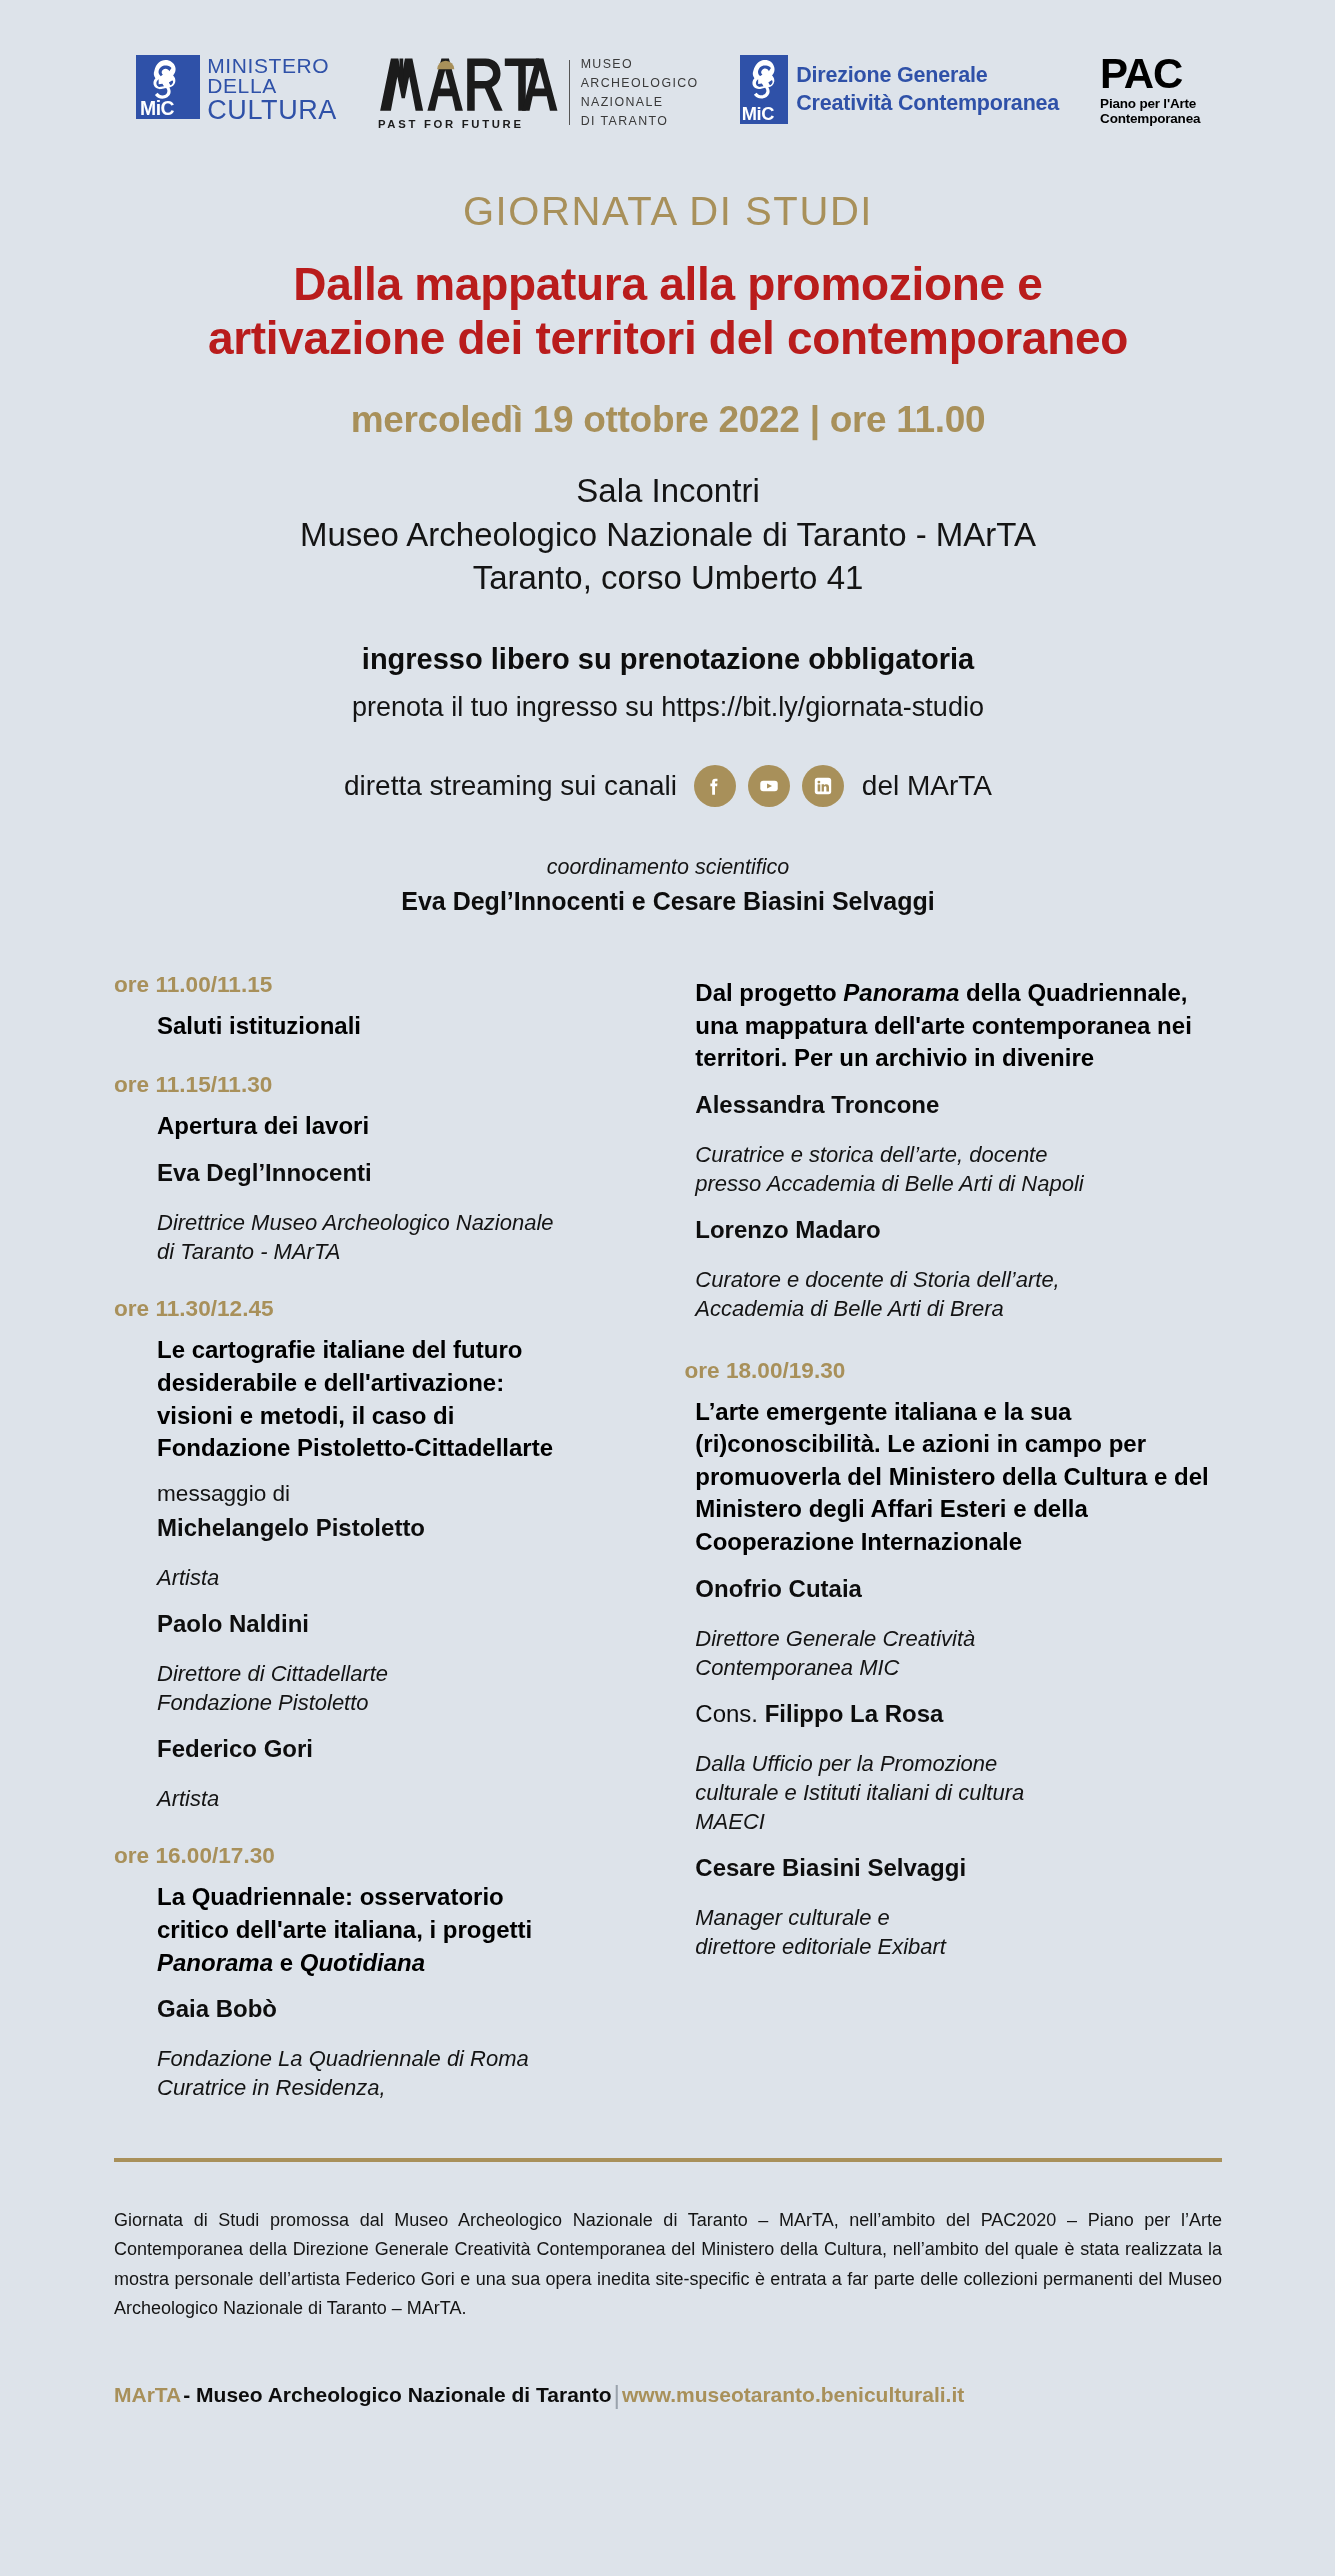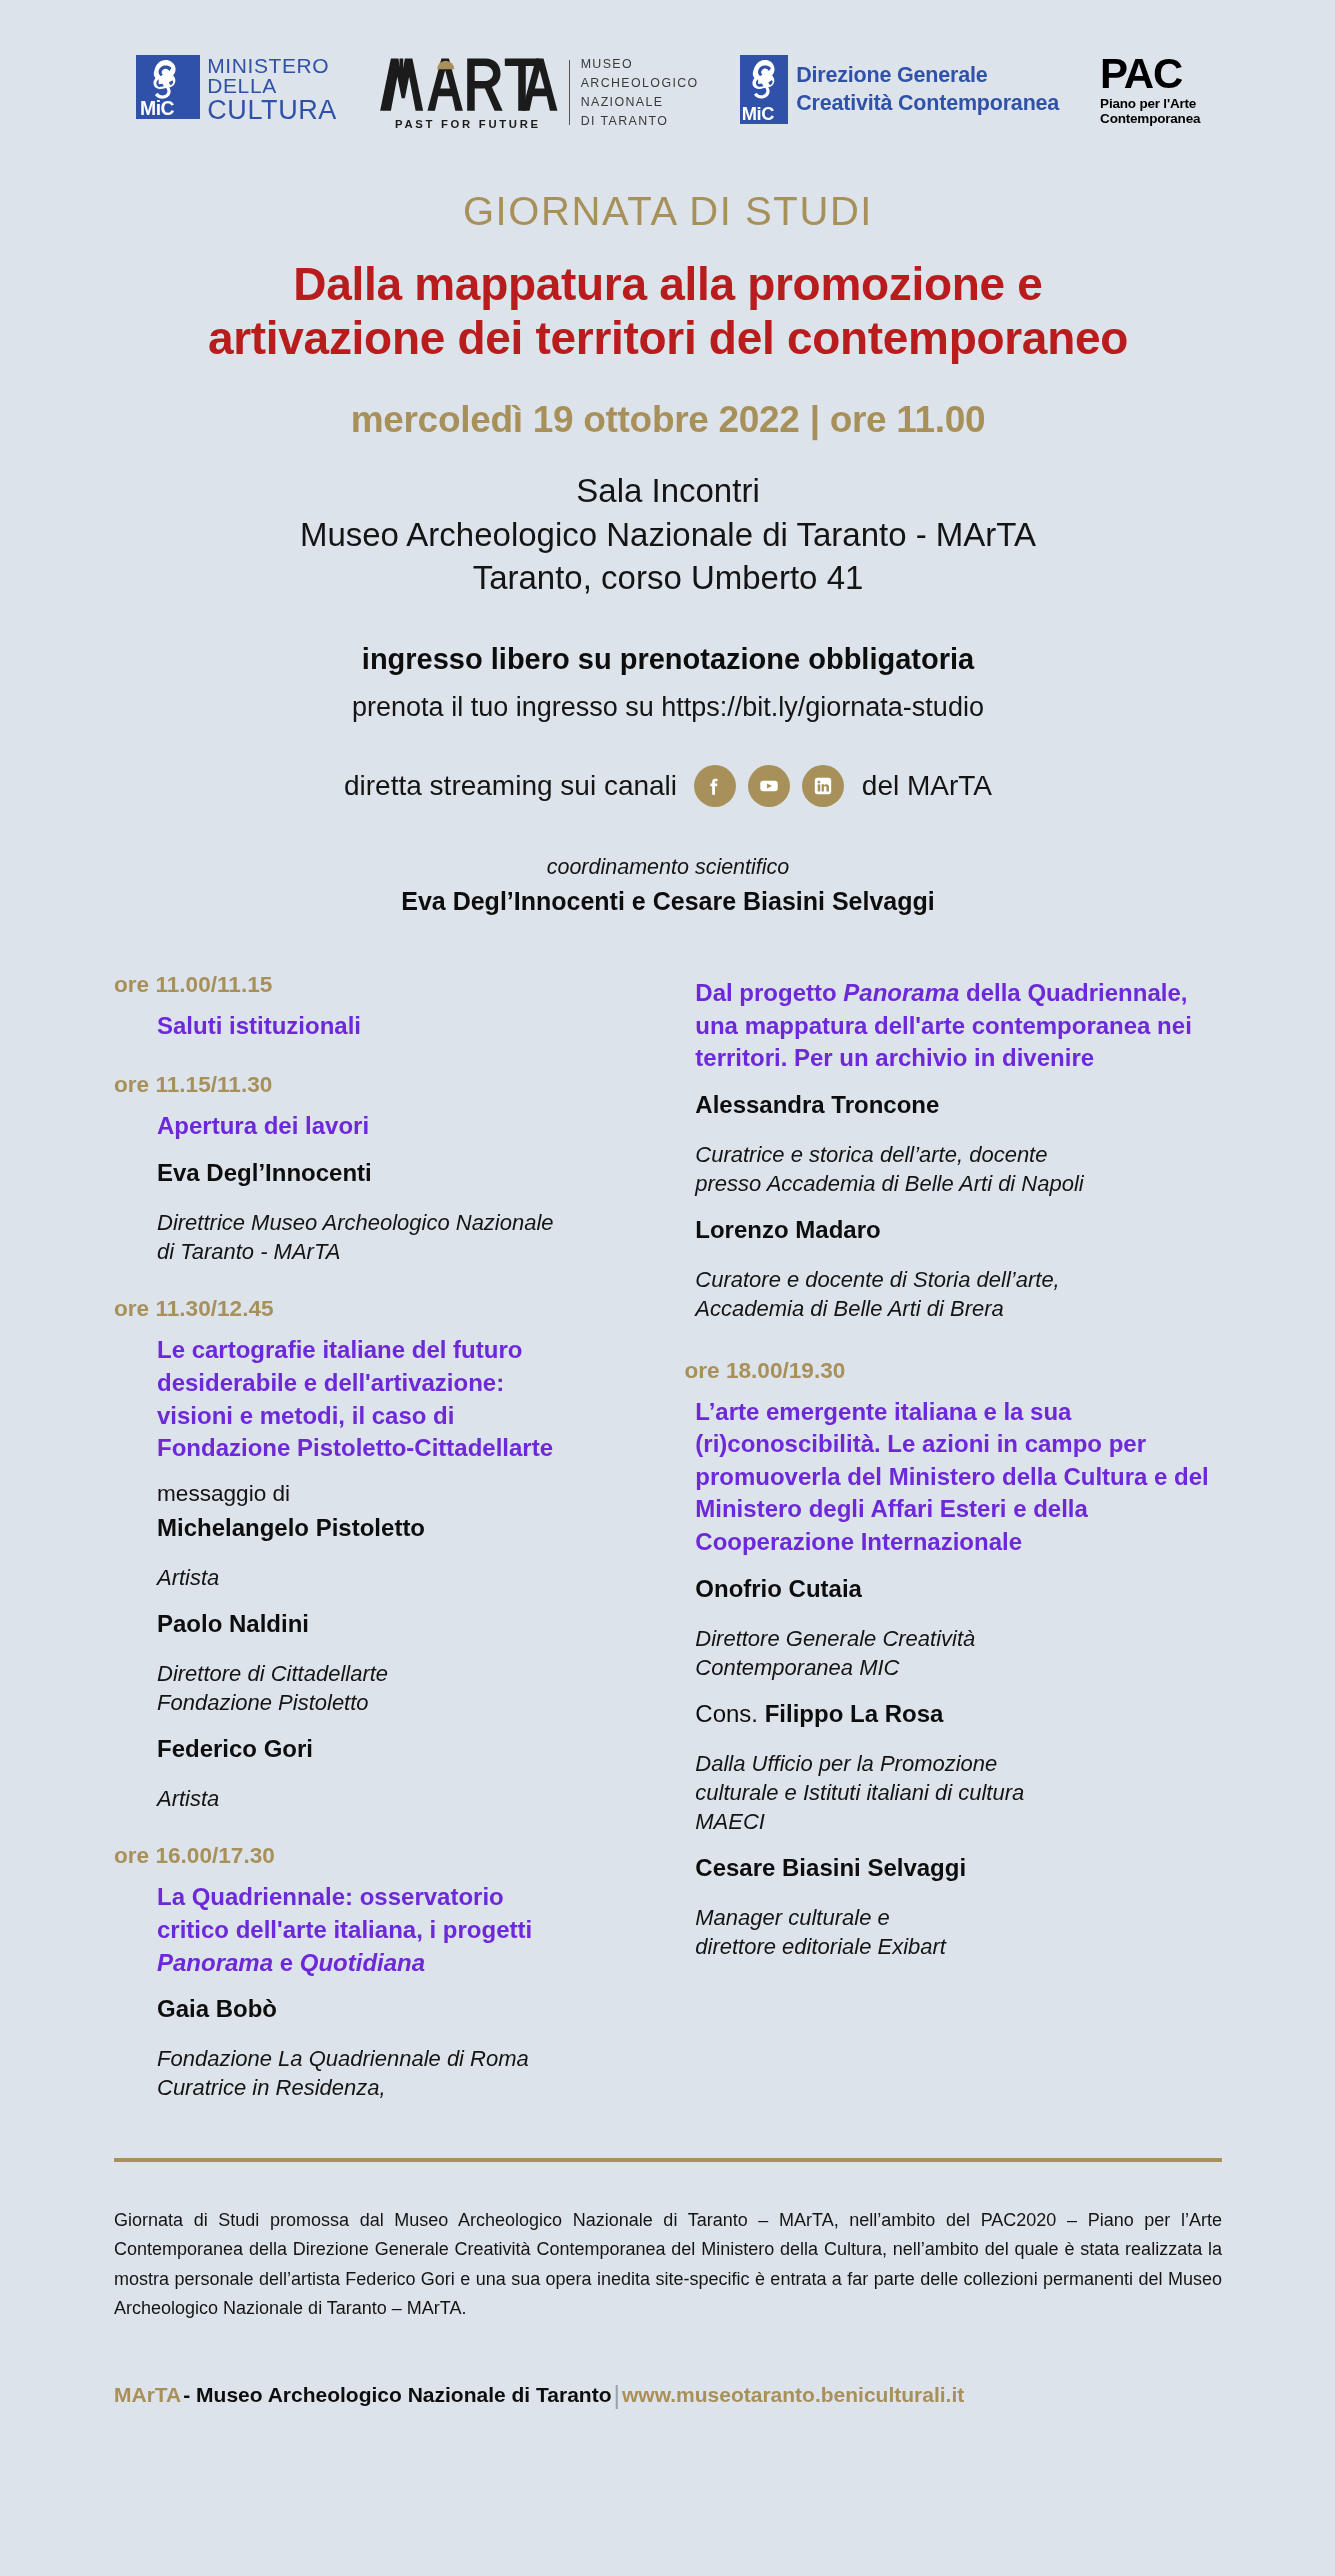--- a/index.html
+++ b/index.html
@@ -60,21 +60,21 @@
     color: #2f51a8;
     line-height: 0.97;
     padding-top: 1.1px;
   }
   .mic-text .l1 { font-size: 21px; letter-spacing: 0.6px; font-weight: 400; display:block;}
   .mic-text .l2 { font-size: 21px; letter-spacing: 0.6px; font-weight: 400; display:block;}
   .mic-text .l3 { font-size: 27px; letter-spacing: 0.6px; font-weight: 400; display:block; margin-top:0.5px;}
 
   
   .logo-marta { display: flex; align-items: center; gap: 10.8px; }
-  .marta-left { display: flex; flex-direction: column; align-items: center; }
+  .marta-left { display: flex; flex-direction: column; }
   .marta-left svg { display: block; }
   .marta-tag {
     font-size: 11.3px; letter-spacing: 2.7px; font-weight: 700;
     color: #1b1b1b; margin-top: 5.4px;
   }
   .marta-rule { width: 1.1px; background: #555; height: 65px; }
   .marta-sub {
     font-size: 12.4px; letter-spacing: 1.4px;
     color: #3a3a3a; line-height: 1.52;
   }
@@ -213,21 +213,21 @@
   .col-right .time { margin-top: 34px; }
   .slot:first-child .time { margin-top: 0; }
 
   .indent { padding-left: 43px; }
   .col-right .indent-in { padding-left: 10.8px; }
 
   .topic {
     font-size: 24px;
     font-weight: 800;
     line-height: 1.36;
-    color: #6d28d9;
+    color: #000000;
     margin-bottom: 14px;
   }
   .lead {
     font-size: 22.6px;
     font-weight: 400;
     line-height: 1.36;
     color: #141414;
     margin-bottom: 1.1px;
   }
   .person {

